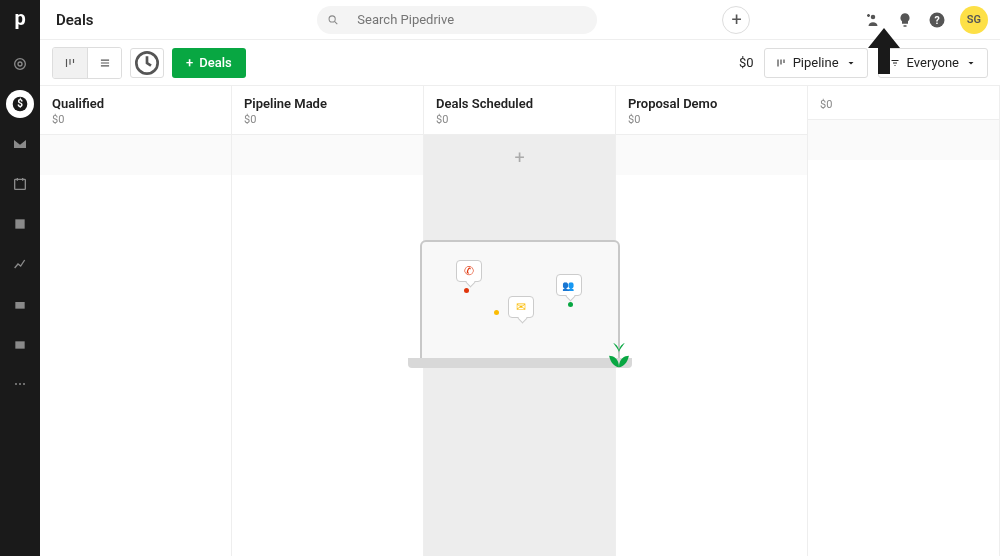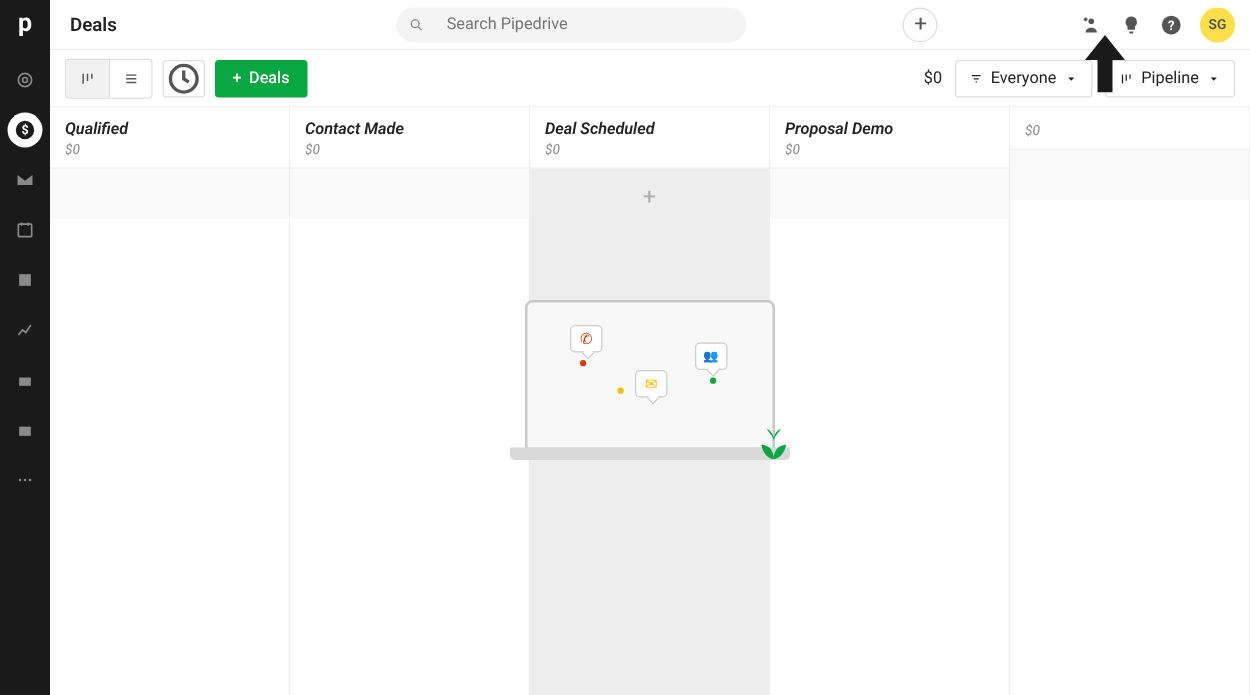--- a/index.html
+++ b/index.html
@@ -40,21 +40,21 @@
 .forecast-btn { width:34px; height:30px; border:1px solid #ddd; border-radius:3px; display:flex; align-items:center; justify-content:center; cursor:pointer; color:#555; }
 .deal-btn { background:#08a742; color:#fff; border:none; height:30px; border-radius:3px; padding:0 14px; font-size:13px; font-weight:500; display:flex; align-items:center; gap:6px; cursor:pointer; }
 .toolbar-right { margin-left:auto; display:flex; align-items:center; gap:10px; }
 .total { font-size:13px; color:#222; }
 .dd-btn { height:30px; border:1px solid #ddd; border-radius:3px; background:#fff; padding:0 10px; font-size:13px; display:flex; align-items:center; gap:6px; cursor:pointer; color:#222; }
 .dd-btn svg { width:12px; height:12px; }
 
 
 .pipeline { display:flex; flex:1; }
 .stage { flex:1; border-right:1px solid #eee; }
-.stage-header { padding:10px 12px 8px; border-bottom:1px solid #eee; background:#fff;font-style:italic; }
+.stage-header { padding:10px 12px 8px; border-bottom:1px solid #eee; background:#fff; }
 .stage-name { font-size:13px; font-weight:600; color:#222; }
 .stage-amount { font-size:11px; color:#888; margin-top:2px; }
 .stage-body { min-height:40px; display:flex; align-items:flex-start; justify-content:center; padding-top:12px; background:#fafafa; }
 .add-card { color:#aaa; font-size:18px; cursor:pointer; }
 .stage:nth-child(3) .stage-body { background:#ededed; height:100%; }
 
 
 .empty { position:absolute; top:240px; left:40px; right:0; display:flex; flex-direction:column; align-items:center; pointer-events:none; }
 .empty-illustration { width:220px; height:130px; position:relative; }
 .laptop { position:absolute; left:10px; top:0; width:200px; height:120px; border:2px solid #c8c8c8; border-radius:6px 6px 0 0; background:#f8f8f8; }
@@ -192,57 +192,57 @@
           </svg>
       </div>
       <button class="deal-btn">
         <span>+</span>
         <span>Deals</span>
       </button>
       <div class="toolbar-right">
         <div class="total">$0</div>
         <div class="dd-btn">
           <svg viewBox="0 0 24 24" fill="none" stroke="currentColor" stroke-width="2">
+              <path d="M6 5v14M12 5v10M18 5v7"></path>
+            </svg>
+          <span>Pipeline</span>
+          <svg viewBox="0 0 24 24" fill="currentColor">
+              <path d="M7 10l5 5 5-5z"></path>
+            </svg>
+        </div>
+        <div class="dd-btn">
+          <svg viewBox="0 0 24 24" fill="none" stroke="currentColor" stroke-width="2">
               <path d="M5 7h14M8 12h8M11 17h2"></path>
             </svg>
           <span>Everyone</span>
           <svg viewBox="0 0 24 24" fill="currentColor">
               <path d="M7 10l5 5 5-5z"></path>
             </svg>
         </div>
-        <div class="dd-btn">
-          <svg viewBox="0 0 24 24" fill="none" stroke="currentColor" stroke-width="2">
-              <path d="M6 5v14M12 5v10M18 5v7"></path>
-            </svg>
-          <span>Pipeline</span>
-          <svg viewBox="0 0 24 24" fill="currentColor">
-              <path d="M7 10l5 5 5-5z"></path>
-            </svg>
-        </div>
       </div>
     </div>
 
     <div class="pipeline">
       <div class="stage">
         <div class="stage-header">
           <div class="stage-name">Qualified</div>
           <div class="stage-amount">$0</div>
         </div>
         <div class="stage-body"></div>
       </div>
       <div class="stage">
         <div class="stage-header">
-          <div class="stage-name">Contact Made</div>
-          <div class="stage-amount">$0</div>
-        </div>
-        <div class="stage-body"></div>
-      </div>
-      <div class="stage">
-        <div class="stage-header">
-          <div class="stage-name">Deal Scheduled</div>
+          <div class="stage-name">Pipeline Made</div>
+          <div class="stage-amount">$0</div>
+        </div>
+        <div class="stage-body"></div>
+      </div>
+      <div class="stage">
+        <div class="stage-header">
+          <div class="stage-name">Deals Scheduled</div>
           <div class="stage-amount">$0</div>
         </div>
         <div class="stage-body">
             <div class="add-card">+</div>
           </div>
       </div>
       <div class="stage">
         <div class="stage-header">
           <div class="stage-name">Proposal Demo</div>
           <div class="stage-amount">$0</div>

